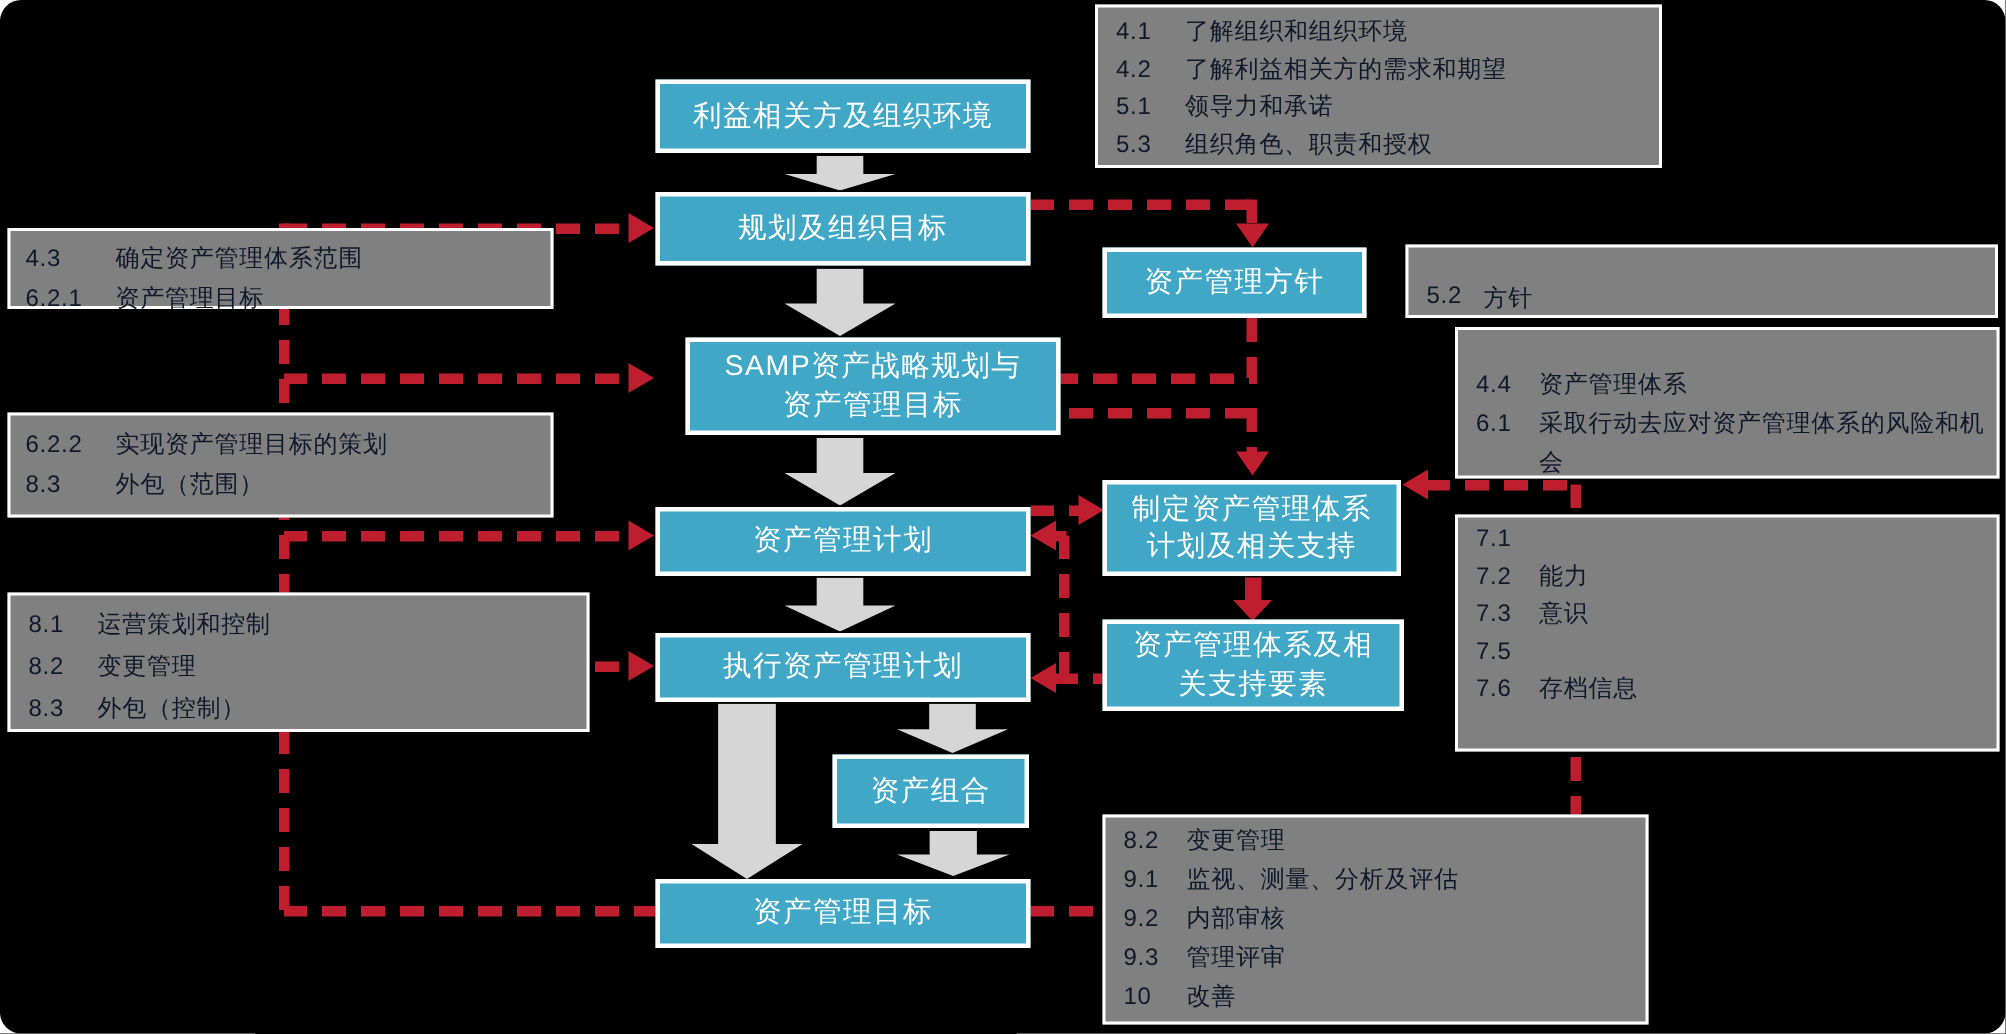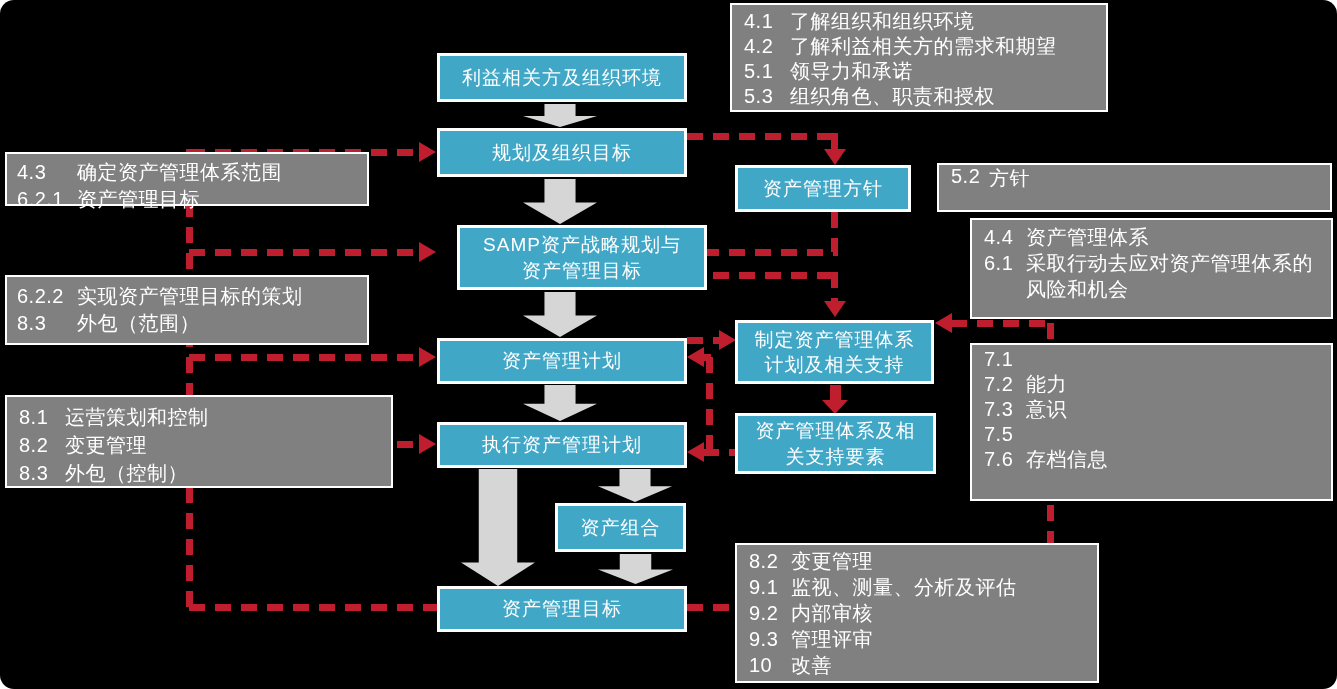--- a/index.html
+++ b/index.html
@@ -9,22 +9,22 @@
     --lite:#D6D6D6;
   }
   *{box-sizing:border-box;margin:0;padding:0;}
   body{background:#ffffff;font-family:"Liberation Sans","DejaVu Sans",sans-serif;}
   .canvas{position:relative;width:1337px;height:689px;background:#000;border-radius:14px;overflow:hidden;}
   
   .bluebox{position:absolute;background:var(--blue);border:3px solid #fff;color:#fff;
     display:flex;flex-direction:column;align-items:center;justify-content:center;
     text-align:center;font-size:19px;line-height:1.32;z-index:3;letter-spacing:1px;}
   
-  .note{position:absolute;background:var(--gray);border:2px solid #fff;color:#ffffff;
-    font-size:20px;z-index:2;letter-spacing:0.5px;}
+  .note{position:absolute;background:var(--gray);border:2px solid #fff;color:#0f172a;
+    font-size:16px;z-index:2;letter-spacing:0.5px;}
   .note .row{display:flex;align-items:flex-start;}
   .note .num{flex:0 0 46px;}
   .note .txt{flex:1 1 auto;}
   .num60 .num{flex:0 0 60px;}
   .num42 .num{flex:0 0 42px;}
   .num38 .num{flex:0 0 38px;}
   
   .blockarrow{position:absolute;background:var(--lite);z-index:1;
     clip-path:polygon(29% 0,71% 0,71% 52%,100% 52%,50% 100%,0 52%,29% 52%);}
   .blockarrow.long{clip-path:polygon(24% 0,76% 0,76% 80%,100% 80%,50% 100%,0 80%,24% 80%);}
@@ -176,28 +176,28 @@
     <div class="row">
         <span class="num">8.2</span>
         <span class="txt">变更管理</span>
       </div>
     <div class="row">
         <span class="num">8.3</span>
         <span class="txt">外包（控制）</span>
       </div>
   </div>
 
-  <div class="note num38" style="left:937px;top:163px;width:395px;height:49px;padding:0 8px 0 12px;display:flex;align-items:flex-start;">
+  <div class="note num38" style="left:937px;top:163px;width:395px;height:49px;padding:0 8px 0 12px;display:flex;align-items:flex-end;">
     <div class="row">
         <span class="num">5.2</span>
         <span class="txt">方针</span>
       </div>
   </div>
 
-  <div class="note num42" style="left:970px;top:218px;width:363px;height:101px;padding:4px 8px 0 12px;line-height:26px;">
+  <div class="note num42" style="left:970px;top:218px;width:363px;height:101px;padding:24px 8px 0 12px;line-height:26px;">
     <div class="row">
         <span class="num">4.4</span>
         <span class="txt">资产管理体系</span>
       </div>
     <div class="row">
         <span class="num">6.1</span>
         <span class="txt">采取行动去应对资产管理体系的风险和机会</span>
       </div>
   </div>
 

